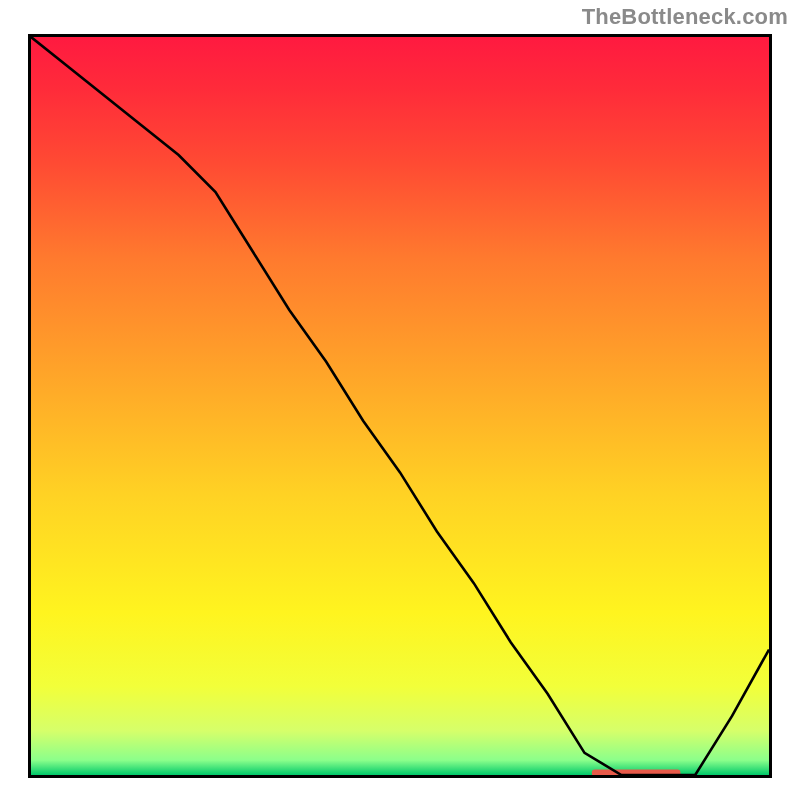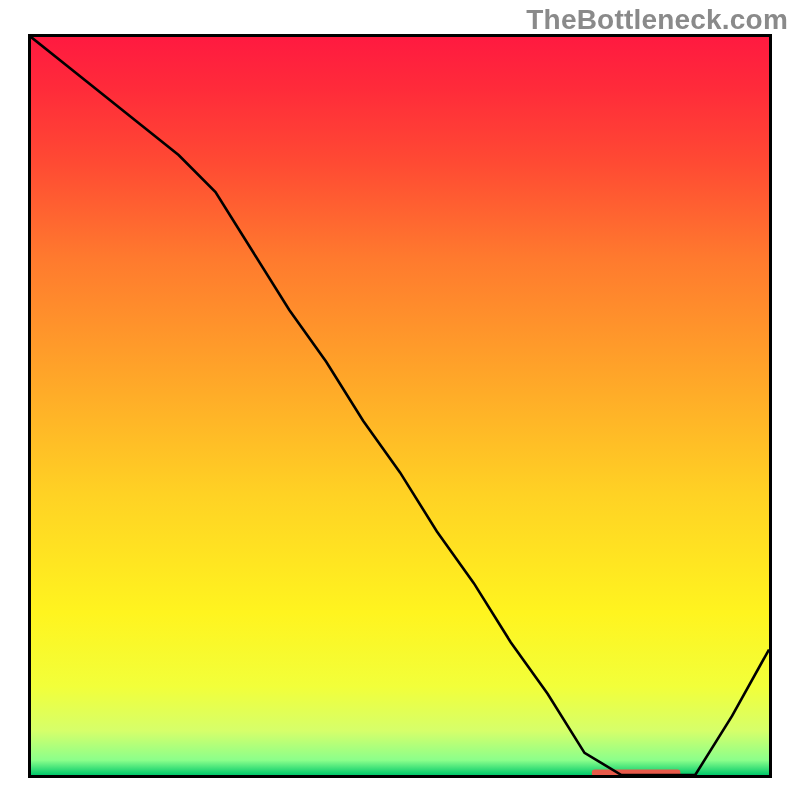--- a/index.html
+++ b/index.html
@@ -12,21 +12,21 @@
   }
   .wrap {
     position: relative;
     width: 800px;
     height: 800px;
   }
   .attribution {
     position: absolute;
     top: 4px;
     right: 12px;
-    font-size: 28px;
+    font-size: 22px;
     font-weight: 700;
     color: #8a8a8a;
     letter-spacing: 0.2px;
   }
   .plot {
     position: absolute;
     left: 28px;
     top: 34px;
     width: 744px;
     height: 744px;

